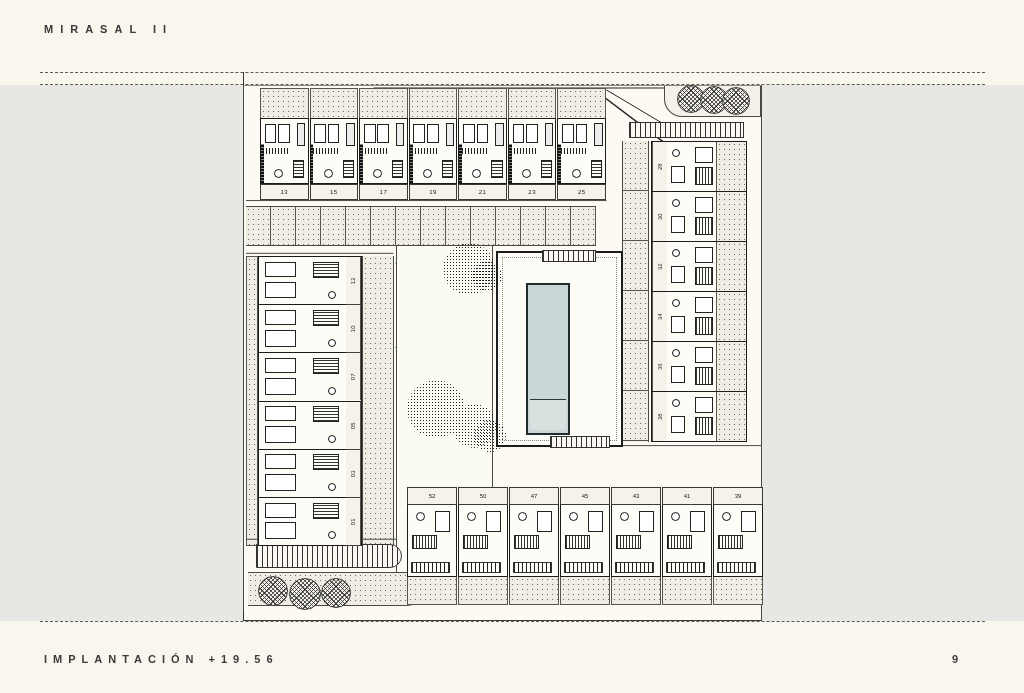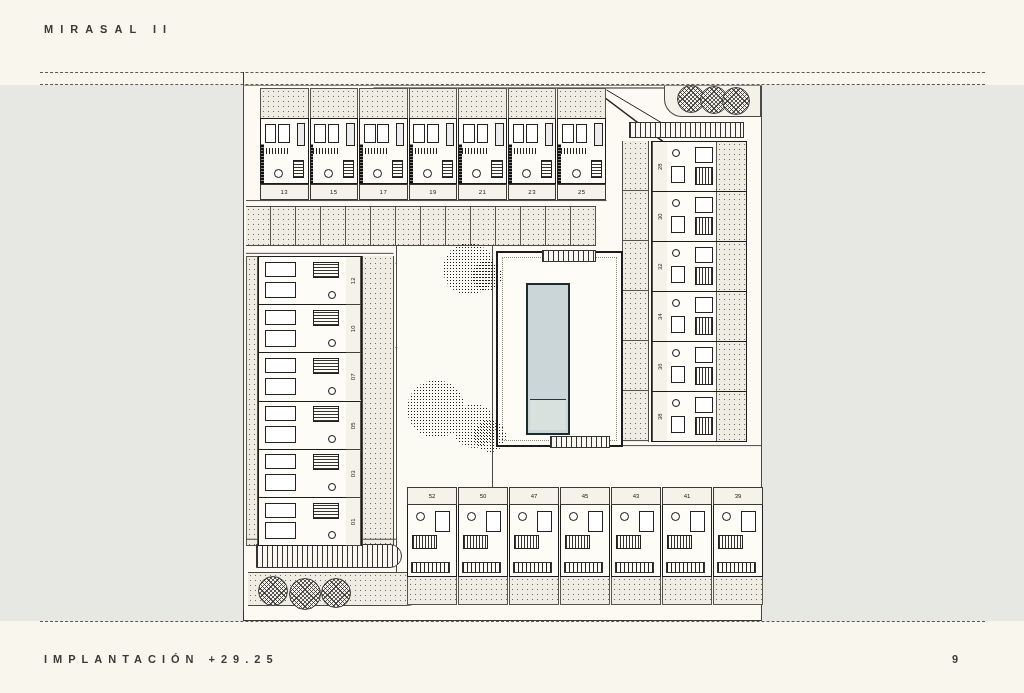--- a/index.html
+++ b/index.html
@@ -553,14 +553,14 @@
   <div class="abs ladder perg-bl"></div>
   <div class="abs stipple path-bl"></div>
   <div class="abs treeH" style="left:14px;top:490px;width:30px;height:30px;z-index:2"></div>
   <div class="abs treeH" style="left:45px;top:492px;width:32px;height:32px;z-index:2"></div>
   <div class="abs treeH" style="left:77px;top:492px;width:30px;height:30px;z-index:2"></div>
 
 </div>
 
 <div class="abs rule" style="top:621px"></div>
 <div class="abs tick" style="left:243px;top:610px;height:11px"></div>
-<div class="abs footer-label">IMPLANTACIÓN +29.25</div>
+<div class="abs footer-label">IMPLANTACIÓN +19.56</div>
 <div class="abs page-number">9</div>
 
 </body></html>

